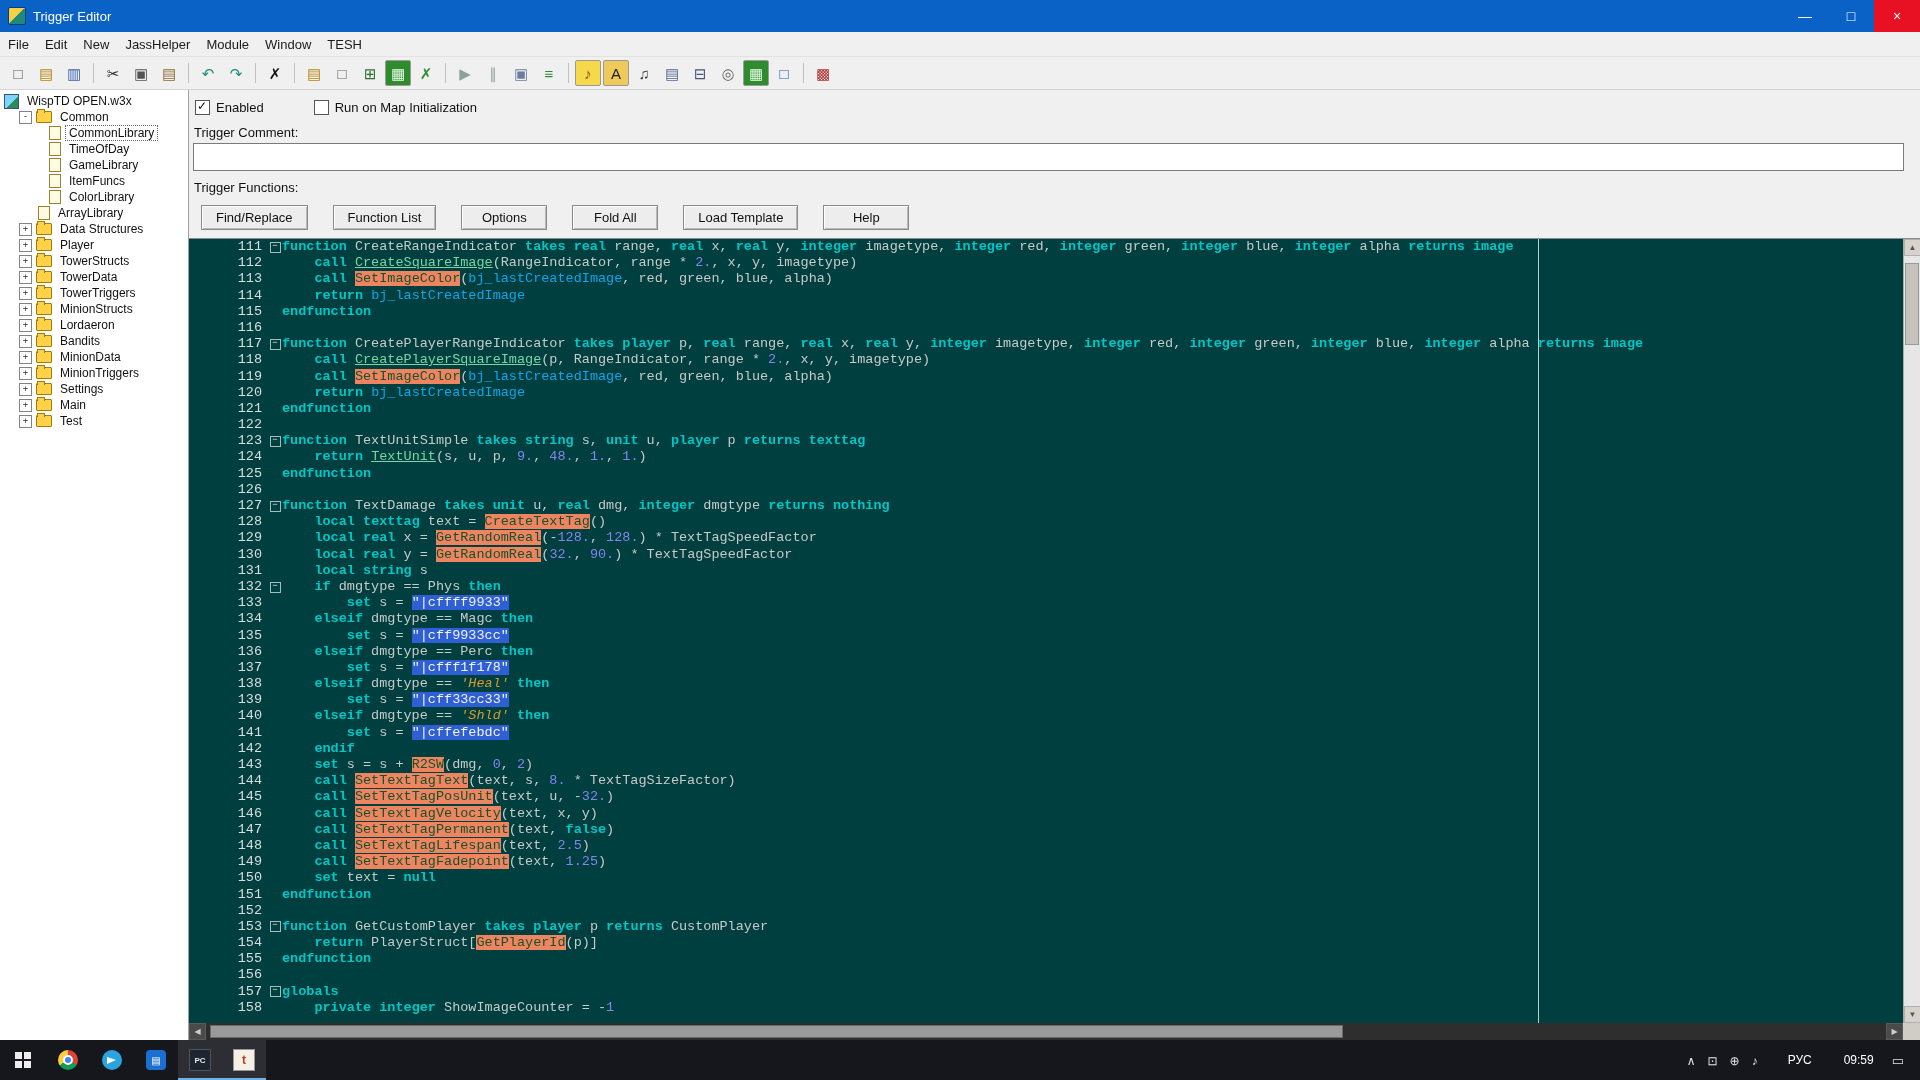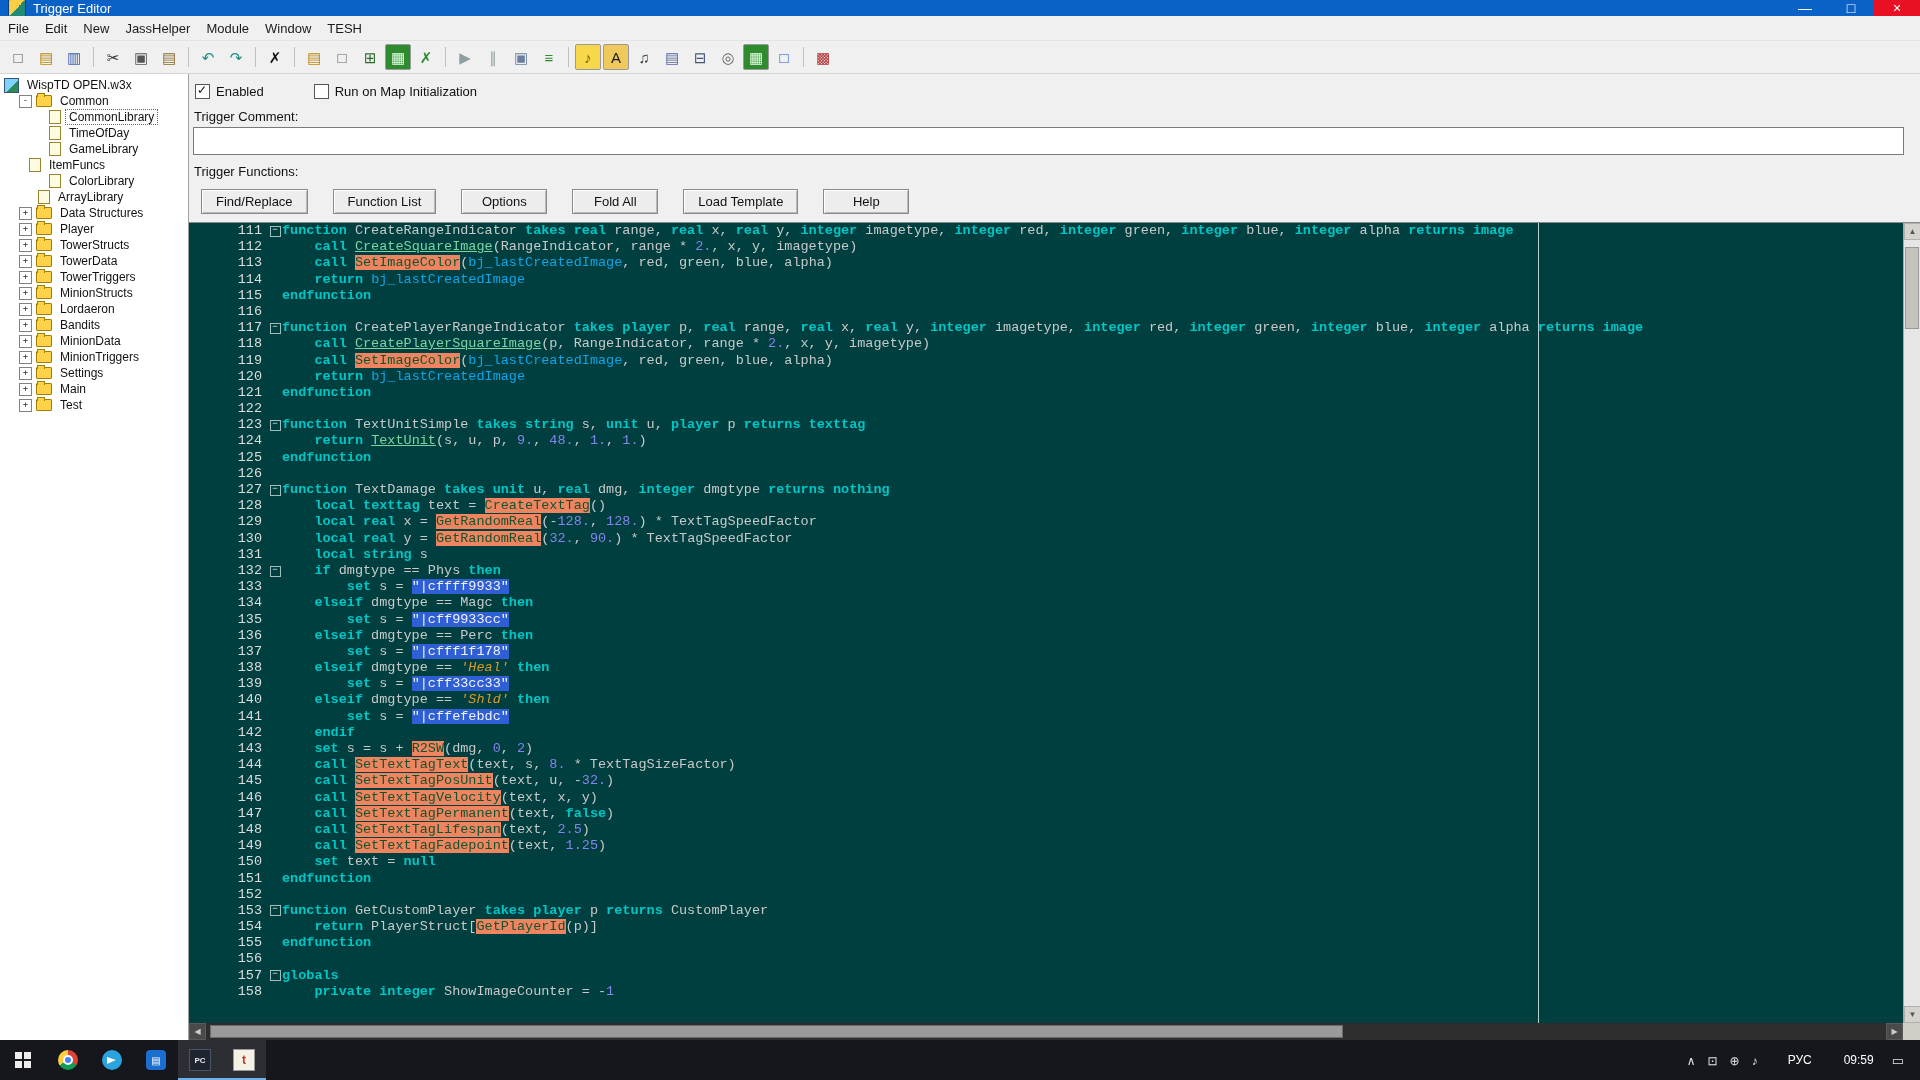--- a/index.html
+++ b/index.html
@@ -1,21 +1,21 @@
 <!DOCTYPE html>
 <html><head>
 <meta charset="utf-8">
 <style>
   html,body{margin:0;padding:0;width:1920px;height:1080px;overflow:hidden;background:#000;
     font-family:"Liberation Sans",sans-serif;}
   .screen{position:relative;width:1920px;height:1080px;overflow:hidden;background:#202020;}
 
   
   .window{position:absolute;left:0;top:0;right:0;bottom:40px;display:flex;flex-direction:column;background:#F0F0F0;}
-  .titlebar{height:16px;background:#0B62C6;color:#fff;display:flex;align-items:center;padding-left:8px;font-size:13px;flex:none;}
+  .titlebar{height:32px;background:#0B62C6;color:#fff;display:flex;align-items:center;padding-left:8px;font-size:13px;flex:none;}
   .title-icon{width:16px;height:16px;margin-right:7px;border-radius:2px;
     background:linear-gradient(135deg,#F7CE46 0 50%,#1d8a7a 50% 100%);border:1px solid #073E7E;}
   .win-btns{margin-left:auto;display:flex;height:100%;}
   .win-btn{width:46px;height:100%;display:flex;align-items:center;justify-content:center;color:#fff;font-size:14px;}
   .win-close{background:#E81123;}
   .menubar{height:24px;background:#F0F0F0;display:flex;align-items:center;font-size:13px;color:#1a1a1a;border-bottom:1px solid #E2E2E2;flex:none;}
   .menu-item{padding:3px 8px;cursor:default;}
 
   
   .toolbar{height:32px;background:#F0F0F0;border-bottom:1px solid #D5D5D5;display:flex;align-items:center;padding:0 4px;flex:none;}
@@ -238,21 +238,21 @@
           <div class="trow" style="padding-left: 34px;">
             <span class="texp-spacer"></span>
             <span class="tico tico-page"></span>
             <span class="tlabel">TimeOfDay</span>
           </div>
           <div class="trow" style="padding-left: 34px;">
             <span class="texp-spacer"></span>
             <span class="tico tico-page"></span>
             <span class="tlabel">GameLibrary</span>
           </div>
-          <div class="trow" style="padding-left: 14px; text-align: right;">
+          <div class="trow" style="padding-left: 34px; text-align: right;">
             <span class="texp-spacer"></span>
             <span class="tico tico-page"></span>
             <span class="tlabel">ItemFuncs</span>
           </div>
           <div class="trow" style="padding-left: 34px;">
             <span class="texp-spacer"></span>
             <span class="tico tico-page"></span>
             <span class="tlabel">ColorLibrary</span>
           </div>
           <div class="trow" style="padding-left: 23px;">

